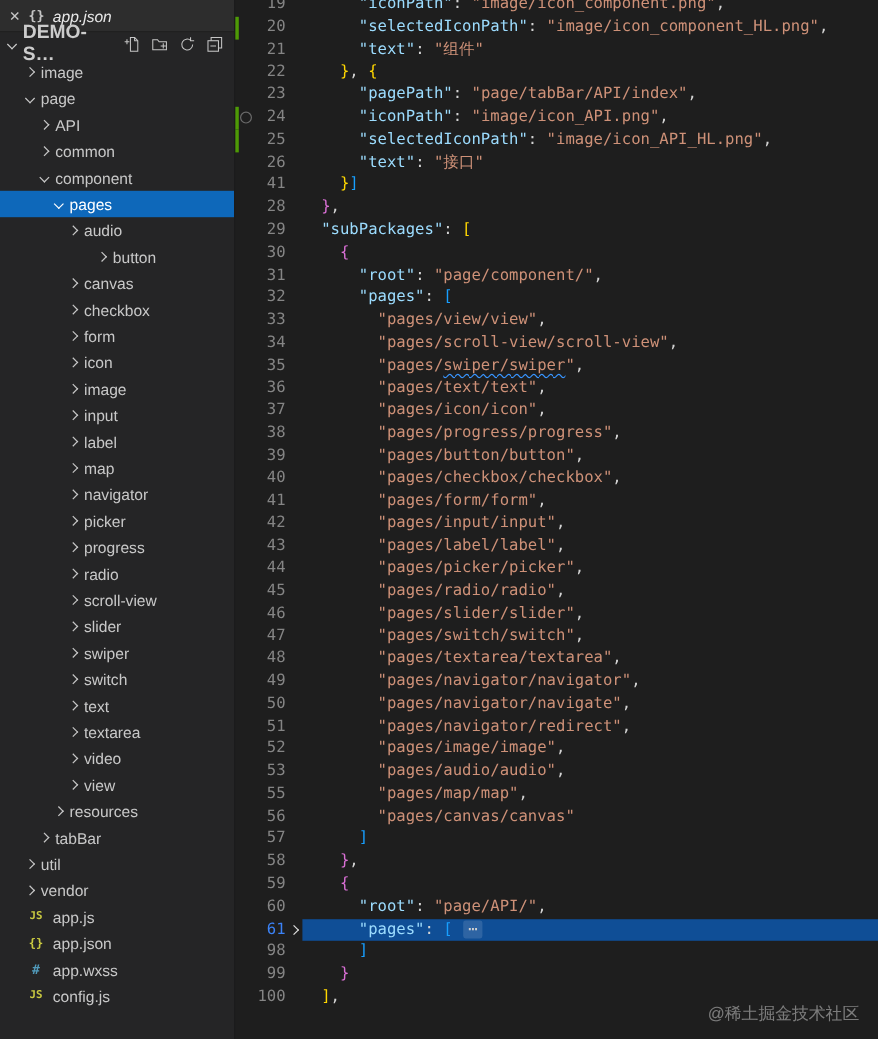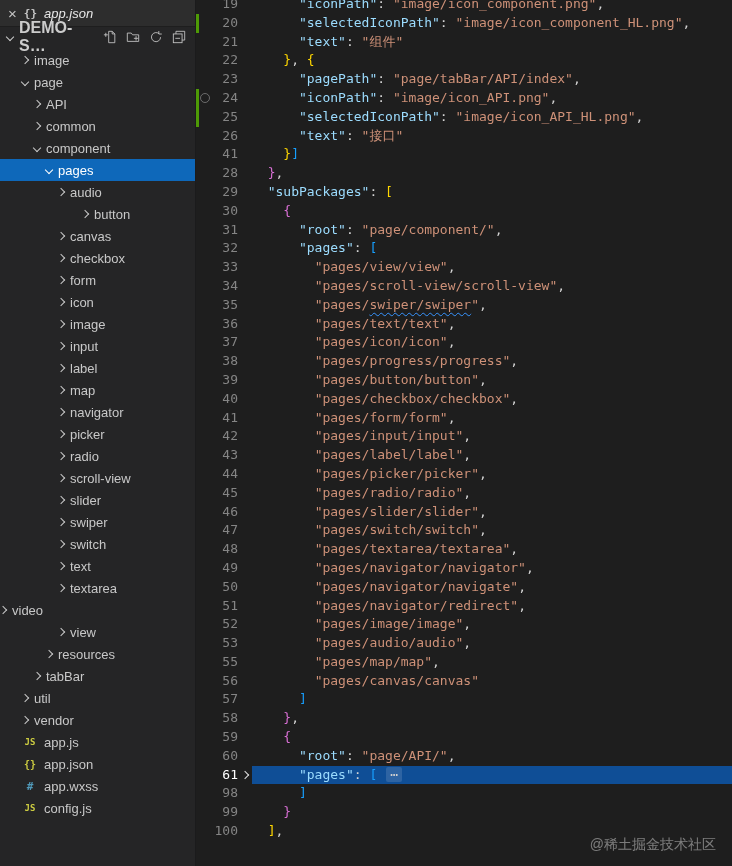--- a/index.html
+++ b/index.html
@@ -29,21 +29,21 @@
 
   
   .editor{flex:1;position:relative;background:#1e1e1e;overflow:hidden;}
   #code{margin-top:-5px;font-family:"DejaVu Sans Mono","Liberation Mono",monospace;font-size:13px;line-height:18.8px;}
   .code-line{display:flex;height:18.8px;}
   .git{width:3px;flex:none;align-self:stretch;}
   .git.added{background:#4e9a06;}
   .glyphcol{width:12px;flex:none;display:flex;align-items:center;justify-content:center;}
   .glyphcol .circle{width:8px;height:8px;border:1px solid #8a8a8a;border-radius:50%;opacity:.7;}
   .lnum{width:27px;flex:none;text-align:right;color:#858585;}
-  .code-line.active .lnum{color:#ffffff;}
+  .code-line.active .lnum{color:#3b82f6;}
   .foldcol{width:14px;flex:none;display:flex;align-items:center;justify-content:center;}
   .foldcol .chev{border-color:#e0e0e0;}
   .ctext{flex:1;white-space:pre;}
   .code-line.active .ctext{background:#0f4e96;}
   .tk-k{color:#9cdcfe;}
   .tk-s{color:#ce9178;}
   .tk-p{color:#d4d4d4;}
   .tk-g{color:#ffd700;}
   .tk-m{color:#da70d6;}
   .tk-b{color:#179fff;}
@@ -165,20 +165,24 @@
         <div class="tree-item" style="padding-left: 58px;">
           <span class="chev right"></span>
           <span class="tlabel">navigator</span>
         </div>
         <div class="tree-item" style="padding-left: 58px;">
           <span class="chev right"></span>
           <span class="tlabel">picker</span>
         </div>
         <div class="tree-item" style="padding-left: 58px;">
           <span class="chev right"></span>
+          <span class="tlabel">progress</span>
+        </div>
+        <div class="tree-item" style="padding-left: 58px;">
+          <span class="chev right"></span>
           <span class="tlabel">radio</span>
         </div>
         <div class="tree-item" style="padding-left: 58px;">
           <span class="chev right"></span>
           <span class="tlabel">scroll-view</span>
         </div>
         <div class="tree-item" style="padding-left: 58px;">
           <span class="chev right"></span>
           <span class="tlabel">slider</span>
         </div>
@@ -191,21 +195,21 @@
           <span class="tlabel">switch</span>
         </div>
         <div class="tree-item" style="padding-left: 58px;">
           <span class="chev right"></span>
           <span class="tlabel">text</span>
         </div>
         <div class="tree-item" style="padding-left: 58px;">
           <span class="chev right"></span>
           <span class="tlabel">textarea</span>
         </div>
-        <div class="tree-item" style="">
+        <div class="tree-item" style="padding-left: 58px;">
           <span class="chev right"></span>
           <span class="tlabel">video</span>
         </div>
         <div class="tree-item" style="padding-left: 58px;">
           <span class="chev right"></span>
           <span class="tlabel">view</span>
         </div>
         <div class="tree-item" style="padding-left: 46px;">
           <span class="chev right"></span>
           <span class="tlabel">resources</span>

